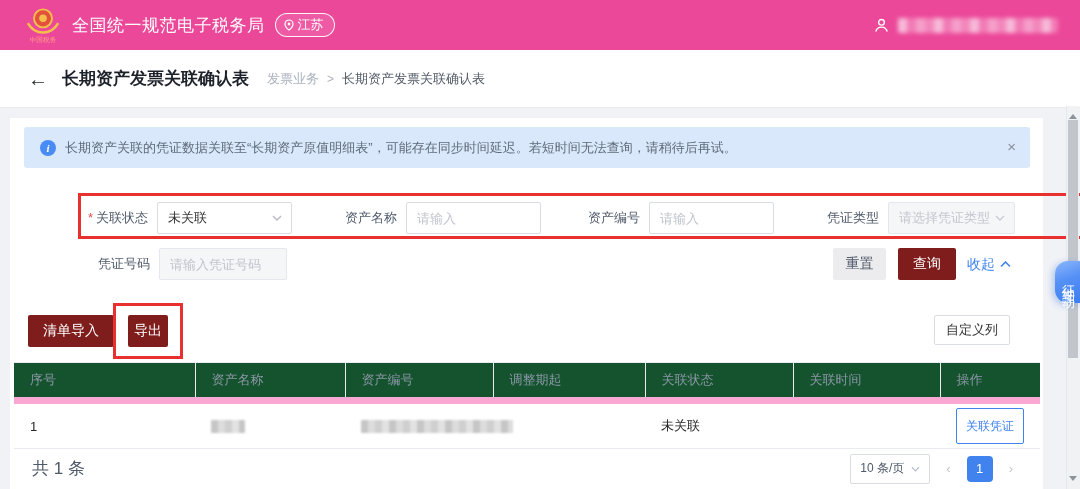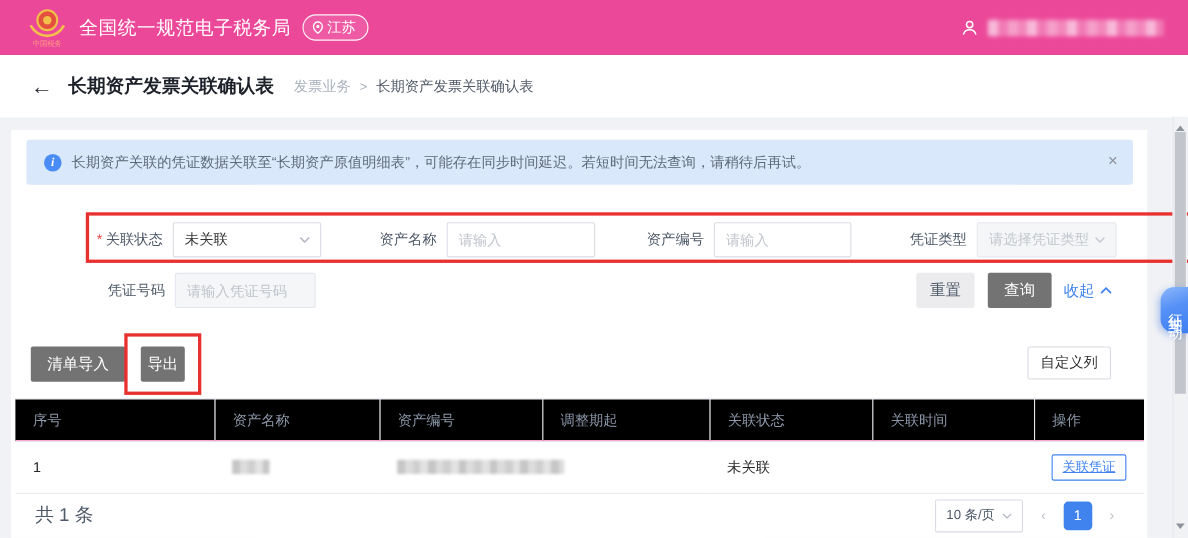--- a/index.html
+++ b/index.html
@@ -44,33 +44,33 @@
   .inp { padding:0 10px; width:100%; outline:none; }
   .inp::placeholder { color:#c0c4cc; }
   .disabled.sel { background:#f5f6f8; border-color:#e4e7ed; color:#c3c7cd; cursor:not-allowed; }
   .inp:disabled { background:#f5f6f8; border-color:#e4e7ed; color:#c3c7cd; }
   .fgroup { position:absolute; display:flex; gap:9px; }
   .annotated { position:relative; }
   .red-frame { position:absolute; border:3px solid #e8302e; pointer-events:none; z-index:4; }
 
   .btn { display:inline-flex; align-items:center; justify-content:center; height:32px; border:none; border-radius:2px; font-size:14px; cursor:pointer; font-family:inherit; }
   .btn-gray { background:#ececee; color:#4e5969; }
-  .btn-blue { background:#737373; color:#fff; }
+  .btn-blue { background:#7f1d1d; color:#fff; }
   .btn-ghost { background:#fff; border:1px solid #d9dce3; color:#333; font-size:13px; border-radius:2px; }
   .link { color:#4083ef; font-size:14px; display:inline-flex; align-items:center; gap:5px; cursor:pointer; line-height:32px; }
 
   
   .tbl { position:absolute; left:4px; top:244px; width:1026px; border-collapse:collapse; table-layout:fixed; }
-  .tbl th { height:38px; font-weight:400; font-size:13px; color:#8c97a8; text-align:left; padding:0 8px 0 16px; border-top:1px solid #e9ebf0; border-bottom:1px solid #f9a8d4; border-right:1px solid #e9ebf0; background:#000000; }
+  .tbl th { height:38px; font-weight:400; font-size:13px; color:#8c97a8; text-align:left; padding:0 8px 0 16px; border-top:1px solid #e9ebf0; border-bottom:7px solid #f9a8d4; border-right:1px solid #e9ebf0; background:#14532d; }
   .tbl th:last-child { border-right:none; }
   .tbl td { height:48px; font-size:13px; color:#262626; padding:0 8px 0 16px; border-bottom:1px solid #e9ebf0; }
   .mosaic-dark { height:13px; border-radius:1px;
     background:repeating-linear-gradient(90deg,#c6c6c6 0 7px,#dcdcdc 7px 14px,#cfcfcf 14px 21px,#e2e2e2 21px 28px);
     filter:blur(1.3px); }
-  .btn-outline-sm { display:inline-flex; align-items:center; height:24px; padding:2px 9px; border:1px solid #4083ef; color:#4083ef; background:#fff; border-radius:2px; font-size:12px; cursor:pointer;text-decoration:underline; }
+  .btn-outline-sm { display:inline-flex; align-items:center; height:36px; padding:2px 9px; border:1px solid #4083ef; color:#4083ef; background:#fff; border-radius:2px; font-size:12px; cursor:pointer; }
 
   
   .t-footer { position:absolute; left:4px; right:3px; top:330px; height:41px; display:flex; align-items:center; justify-content:space-between; padding:0 25px 0 18px; }
   .total { color:#4e5969; font-size:17px; }
   .pager { display:flex; align-items:center; gap:14px; }
   .page-size { display:flex; align-items:center; gap:7px; height:30px; padding:0 9px; border:1px solid #d9dce3; border-radius:2px; color:#4e5969; font-size:12px; cursor:pointer; background:#fff; }
   .pg-arrow { color:#c0c4cc; font-size:13px; cursor:pointer; padding:0 2px; line-height:1; }
   .pg-cur { width:26px; height:26px; border-radius:4px; background:#4083ef; color:#fff; font-size:13px; display:flex; align-items:center; justify-content:center; cursor:pointer; }
 
   

